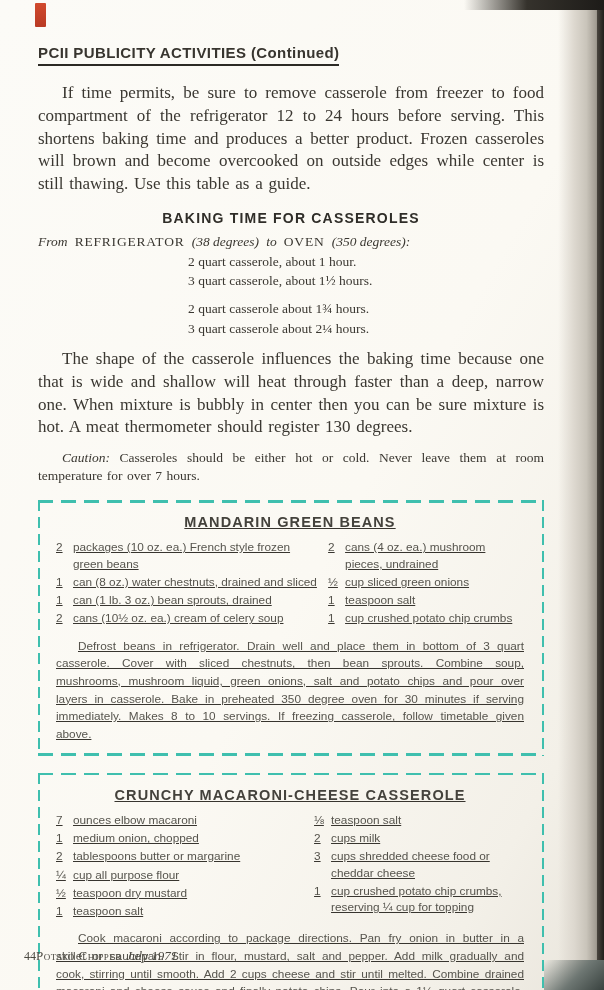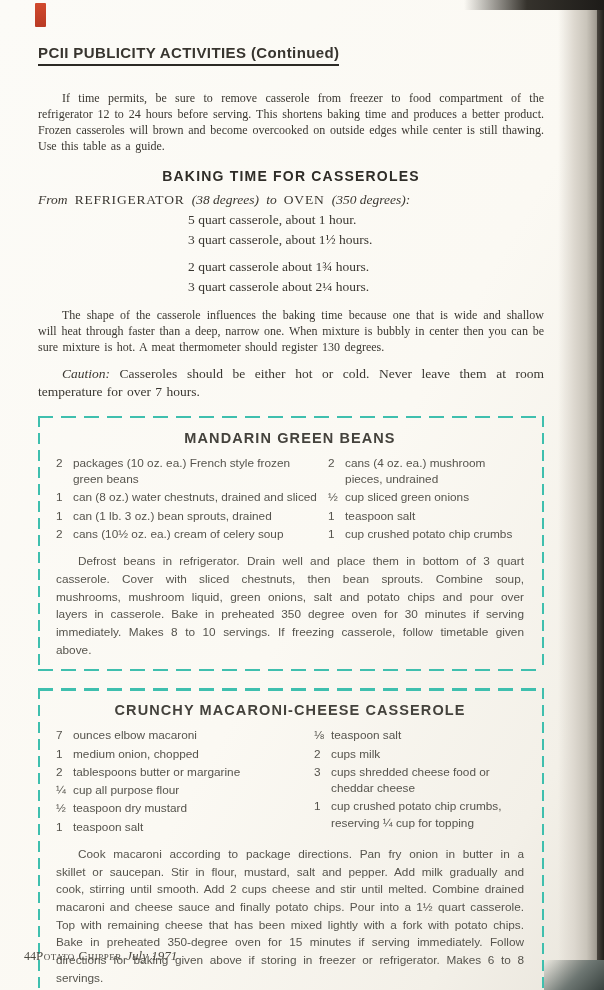--- a/index.html
+++ b/index.html
@@ -40,39 +40,39 @@
   .page-content{
     position:absolute;left:38px;top:44px;width:506px;color:#38352f;
   }
   h1.pub-head{
     font-family:"Liberation Sans", sans-serif;
     font-size:15px;font-weight:bold;letter-spacing:.4px;
     margin:0 0 16px 0;display:inline-block;
     border-bottom:2.5px solid #2c2a25;padding-bottom:3px;
   }
   p.body-par{
-    font-size:12px;line-height:1.34;text-align:justify;
-    text-indent:24px;margin:8px 0 10px 0;word-spacing:1.5px;
+    font-size:17px;line-height:1.34;text-align:justify;
+    text-indent:24px;margin:0 0 10px 0;word-spacing:1.5px;
     color:#3a3731;
   }
   h2.center-head{
     font-family:"Liberation Sans", sans-serif;
     font-size:14px;font-weight:bold;letter-spacing:1.2px;
     text-align:center;margin:14px 0 8px 0;color:#2f2d28;
   }
   .from-line{font-size:13.5px;margin:2px 0 2px 0;color:#3a3731;}
   .from-line .ital{font-style:italic;}
   .from-line .caps{letter-spacing:.8px;}
   .from-line span{margin-right:.28em;}
   .time-lines{margin:1px 0 8px 150px;font-size:13.5px;line-height:1.45;color:#3a3731;}
   .caution{font-size:13.5px;line-height:1.34;text-align:justify;margin:2px 0 0 0;text-indent:24px;word-spacing:1px;color:#3a3731;}
   .caution .ital{font-style:italic;}
   
   .recipe-box{
-    position:relative;margin:15px 0 0 0;padding:12px 20px 12px 18px;
+    position:relative;margin:15px 0 0 0;padding:12px 20px 12px 18px;text-decoration:underline;
   }
   .dash-h{position:absolute;left:0;right:0;height:2.4px;
     background:repeating-linear-gradient(90deg,#3fbfae 0 15px, transparent 15px 23px);}
   .dash-top{top:0;} .dash-bottom{bottom:0;}
   .dash-v{position:absolute;top:0;bottom:0;width:2.4px;
     background:repeating-linear-gradient(180deg,#3fbfae 0 11px, transparent 11px 17px);}
   .dash-left{left:0;} .dash-right{right:0;}
   .recipe-title{
     font-family:"Liberation Sans", sans-serif;
     font-size:14.5px;font-weight:bold;letter-spacing:1.1px;
@@ -122,21 +122,21 @@
     
     <div class="from-line">
       <span class="ital">From</span>
       <span class="caps">REFRIGERATOR</span>
       <span class="ital">(38 degrees)</span>
       <span class="ital">to</span>
       <span class="caps">OVEN</span>
       <span class="ital">(350 degrees):</span>
     </div>
     <div class="time-lines">
-      <div>5 quart casserole, about 1 hour.</div>
+      <div>2 quart casserole, about 1 hour.</div>
       <div>3 quart casserole, about 1½ hours.</div>
     </div>
 
     
     <div class="time-lines">
       <div>2 quart casserole about 1¾ hours.</div>
       <div>3 quart casserole about 2¼ hours.</div>
     </div>
 
     <p class="body-par" style="margin-top:10px">The shape of the casserole influences the baking time because one that is wide and shallow will heat through faster than a deep, narrow one. When mixture is bubbly in center then you can be sure mixture is hot. A meat thermometer should register 130 degrees.</p>

